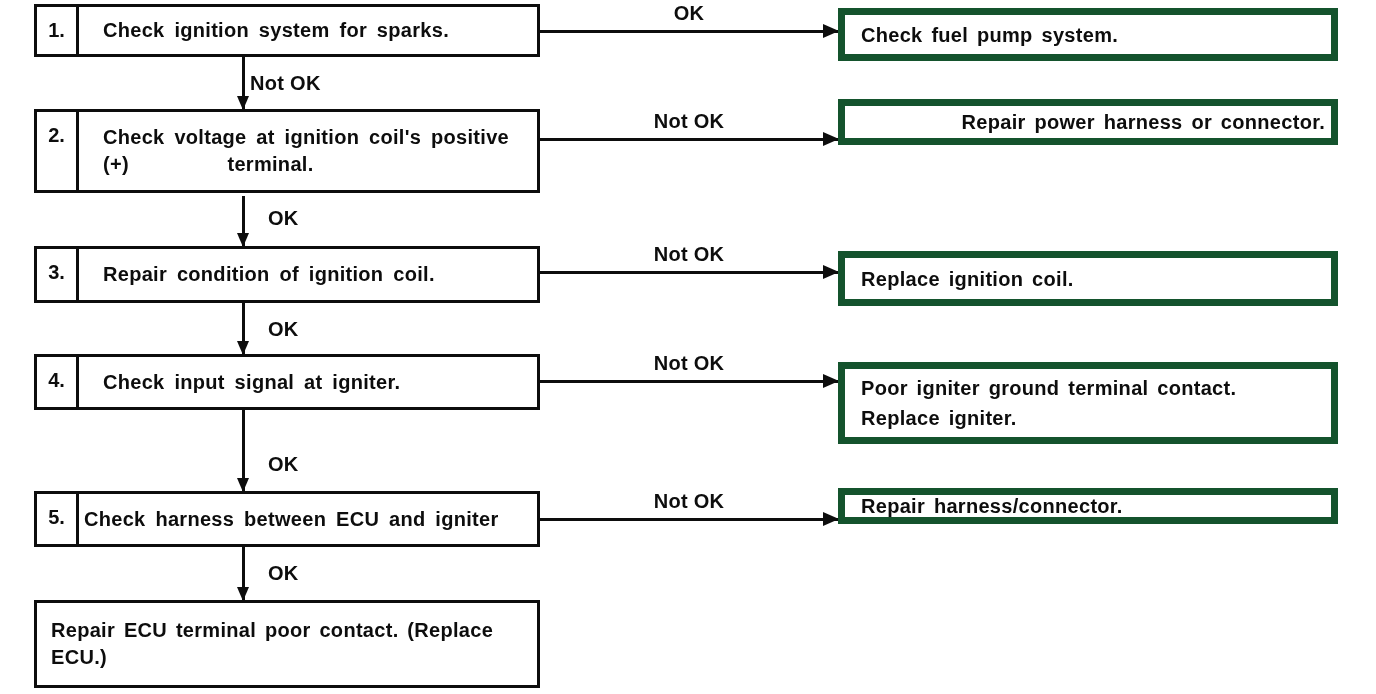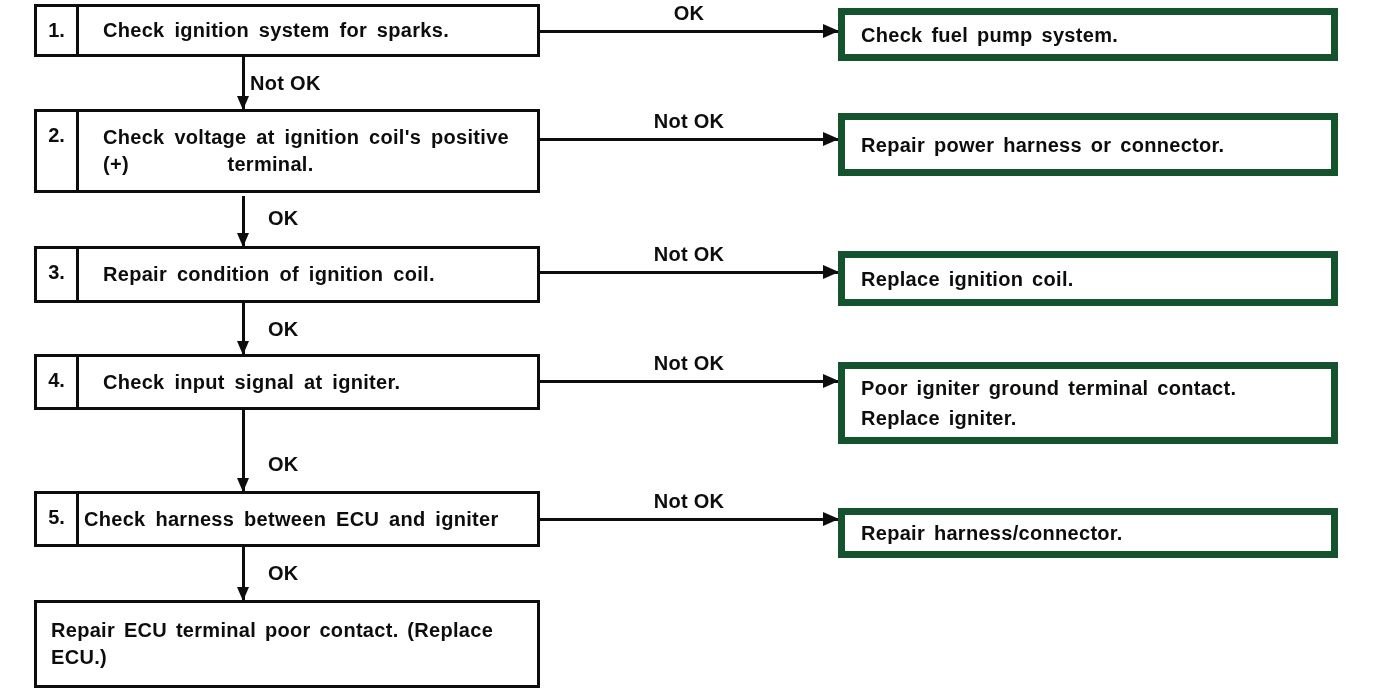--- a/index.html
+++ b/index.html
@@ -96,21 +96,21 @@
     <div class="num">2.</div>
     <div class="stext">Check voltage at ignition coil's positive
 (+)          terminal.</div>
   </div>
   <div class="hconn" style="top:111px;">
     <span class="hlabel">Not OK</span>
     <div class="hline">
         <i class="ah-r"></i>
       </div>
   </div>
-  <div class="resbox" style="top:113px;height:63px;">
+  <div class="resbox" style="top:99px;height:46px;justify-content:flex-end;">
     <div class="rtext">Repair power harness or connector.</div>
   </div>
   <div class="vline" style="top:196px;height:50px;">
       <i class="ah-d"></i>
     </div>
   <span class="vlabel" style="left:268px;top:207px;">OK</span>
 
   <div class="stepbox" style="top:246px;height:57px;">
     <div class="num">3.</div>
     <div class="stext">Repair condition of ignition coil.</div>
@@ -151,21 +151,21 @@
   <div class="stepbox tight" style="top:491px;height:56px;">
     <div class="num">5.</div>
     <div class="stext">Check harness between ECU and igniter</div>
   </div>
   <div class="hconn" style="top:491px;">
     <span class="hlabel">Not OK</span>
     <div class="hline">
         <i class="ah-r"></i>
       </div>
   </div>
-  <div class="resbox" style="top:508px;height:50px;">
+  <div class="resbox" style="top:488px;height:36px;">
     <div class="rtext">Repair harness/connector.</div>
   </div>
   <div class="vline" style="top:547px;height:53px;">
       <i class="ah-d"></i>
     </div>
   <span class="vlabel" style="left:268px;top:562px;">OK</span>
 
   <div class="stepbox finalbox" style="top:600px;height:88px;justify-content:center;">
     <div class="stext">Repair ECU terminal poor contact. (Replace
 ECU.)</div>

